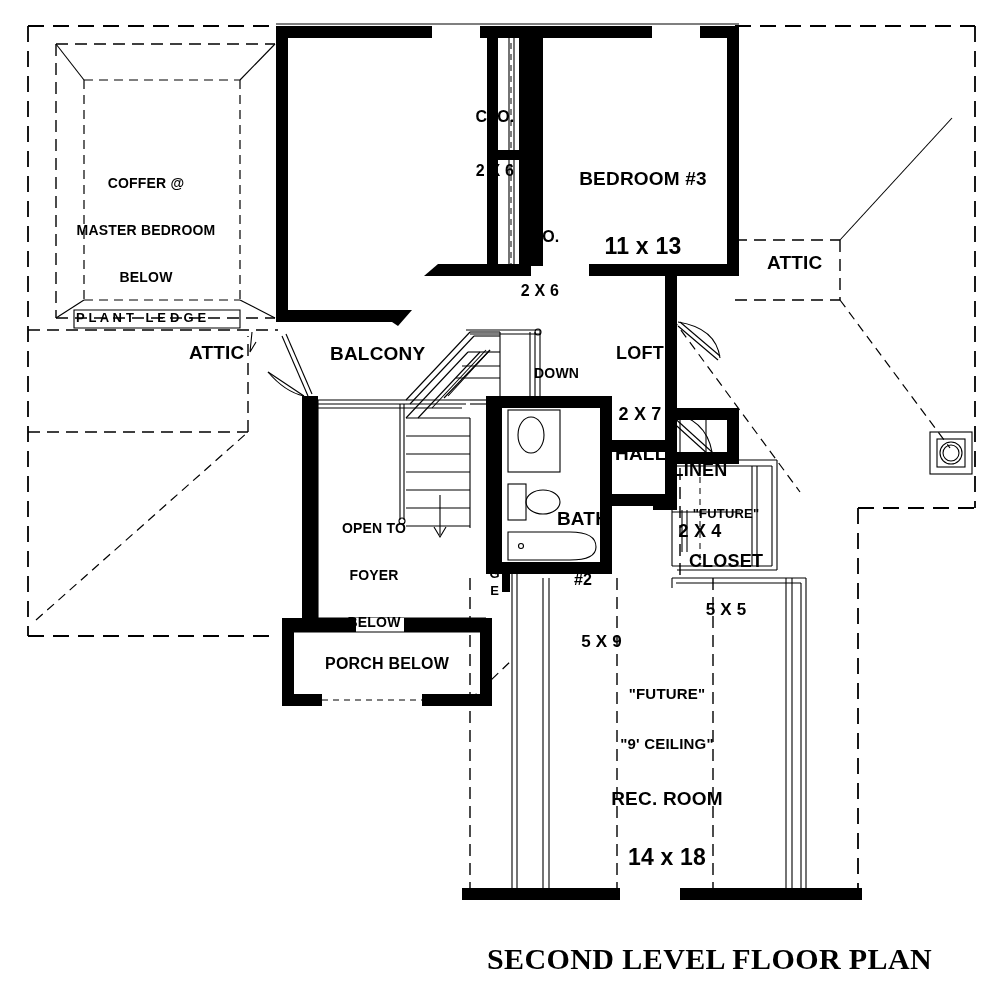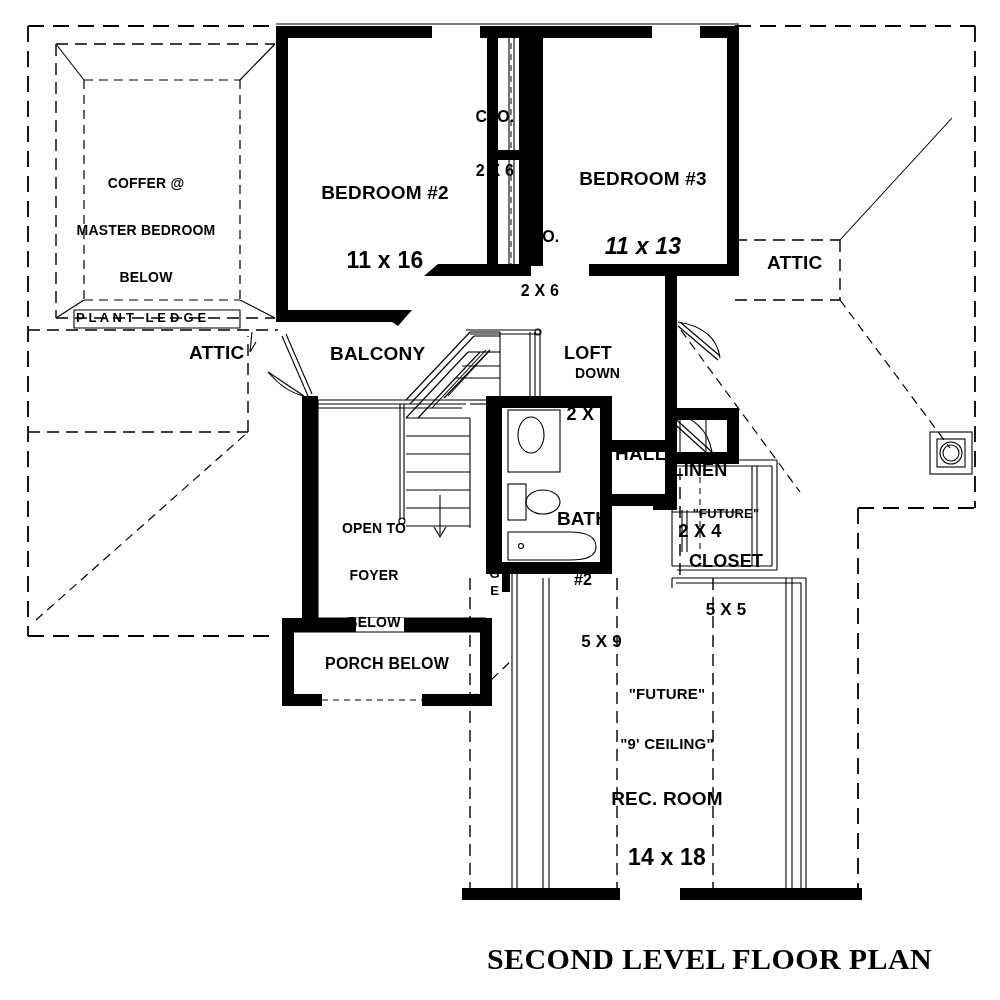--- a/index.html
+++ b/index.html
@@ -317,50 +317,46 @@
   <div class="lbl center" style="left:146px; top:145px; font-size:14px;">
     <div>COFFER @</div>
     <div>MASTER BEDROOM</div>
     <div>BELOW</div>
   </div>
 
   <div class="lbl" style="left:76px; top:311px; font-size:13px;">P L A N T   L E D G E</div>
 
   <div class="lbl" style="left:189px; top:342px; font-size:19px;">ATTIC</div>
 
-  <div class="lbl center" style="left:385px; top:139px; font-size:19px;">
-    <div>BEDROOM #2</div>
-    <div style="font-size:23px; margin-top:3px;">11 x 16</div>
-  </div>
 
   <div class="lbl center" style="left:643px; top:125px; font-size:19px;">
     <div>BEDROOM #3</div>
-    <div style="font-size:23px; margin-top:3px;font-style:italic;">11 x 13</div>
+    <div style="font-size:23px; margin-top:3px;">11 x 13</div>
   </div>
 
   <div class="lbl center" style="left:495px; top:72px; font-size:16px;">
     <div>CLO.</div>
     <div>2 X 6</div>
   </div>
 
   <div class="lbl center" style="left:540px; top:192px; font-size:16px;">
     <div>CLO.</div>
     <div>2 X 6</div>
   </div>
 
   <div class="lbl" style="left:767px; top:252px; font-size:19px;">ATTIC</div>
 
-  <div class="lbl center" style="left:588px; top:303px; font-size:18px;">
+  <div class="lbl center" style="left:640px; top:303px; font-size:18px;">
     <div>LOFT</div>
     <div>2 X 7</div>
   </div>
 
   <div class="lbl" style="left:330px; top:343px; font-size:19px;">BALCONY</div>
 
-  <div class="lbl" style="left:534px; top:366px; font-size:14px;padding-left:41px;">DOWN</div>
+  <div class="lbl" style="left:534px; top:366px; font-size:14px;">DOWN</div>
 
   <div class="lbl center" style="left:374px; top:490px; font-size:14px;">
     <div>OPEN TO</div>
     <div>FOYER</div>
     <div>BELOW</div>
   </div>
 
   <div class="vert-lbl" style="left:303px; top:440px;">PLANT LEDGE</div>
 
   <div class="vert-lbl" style="left:487px; top:408px;">PLANT LEDGE</div>

